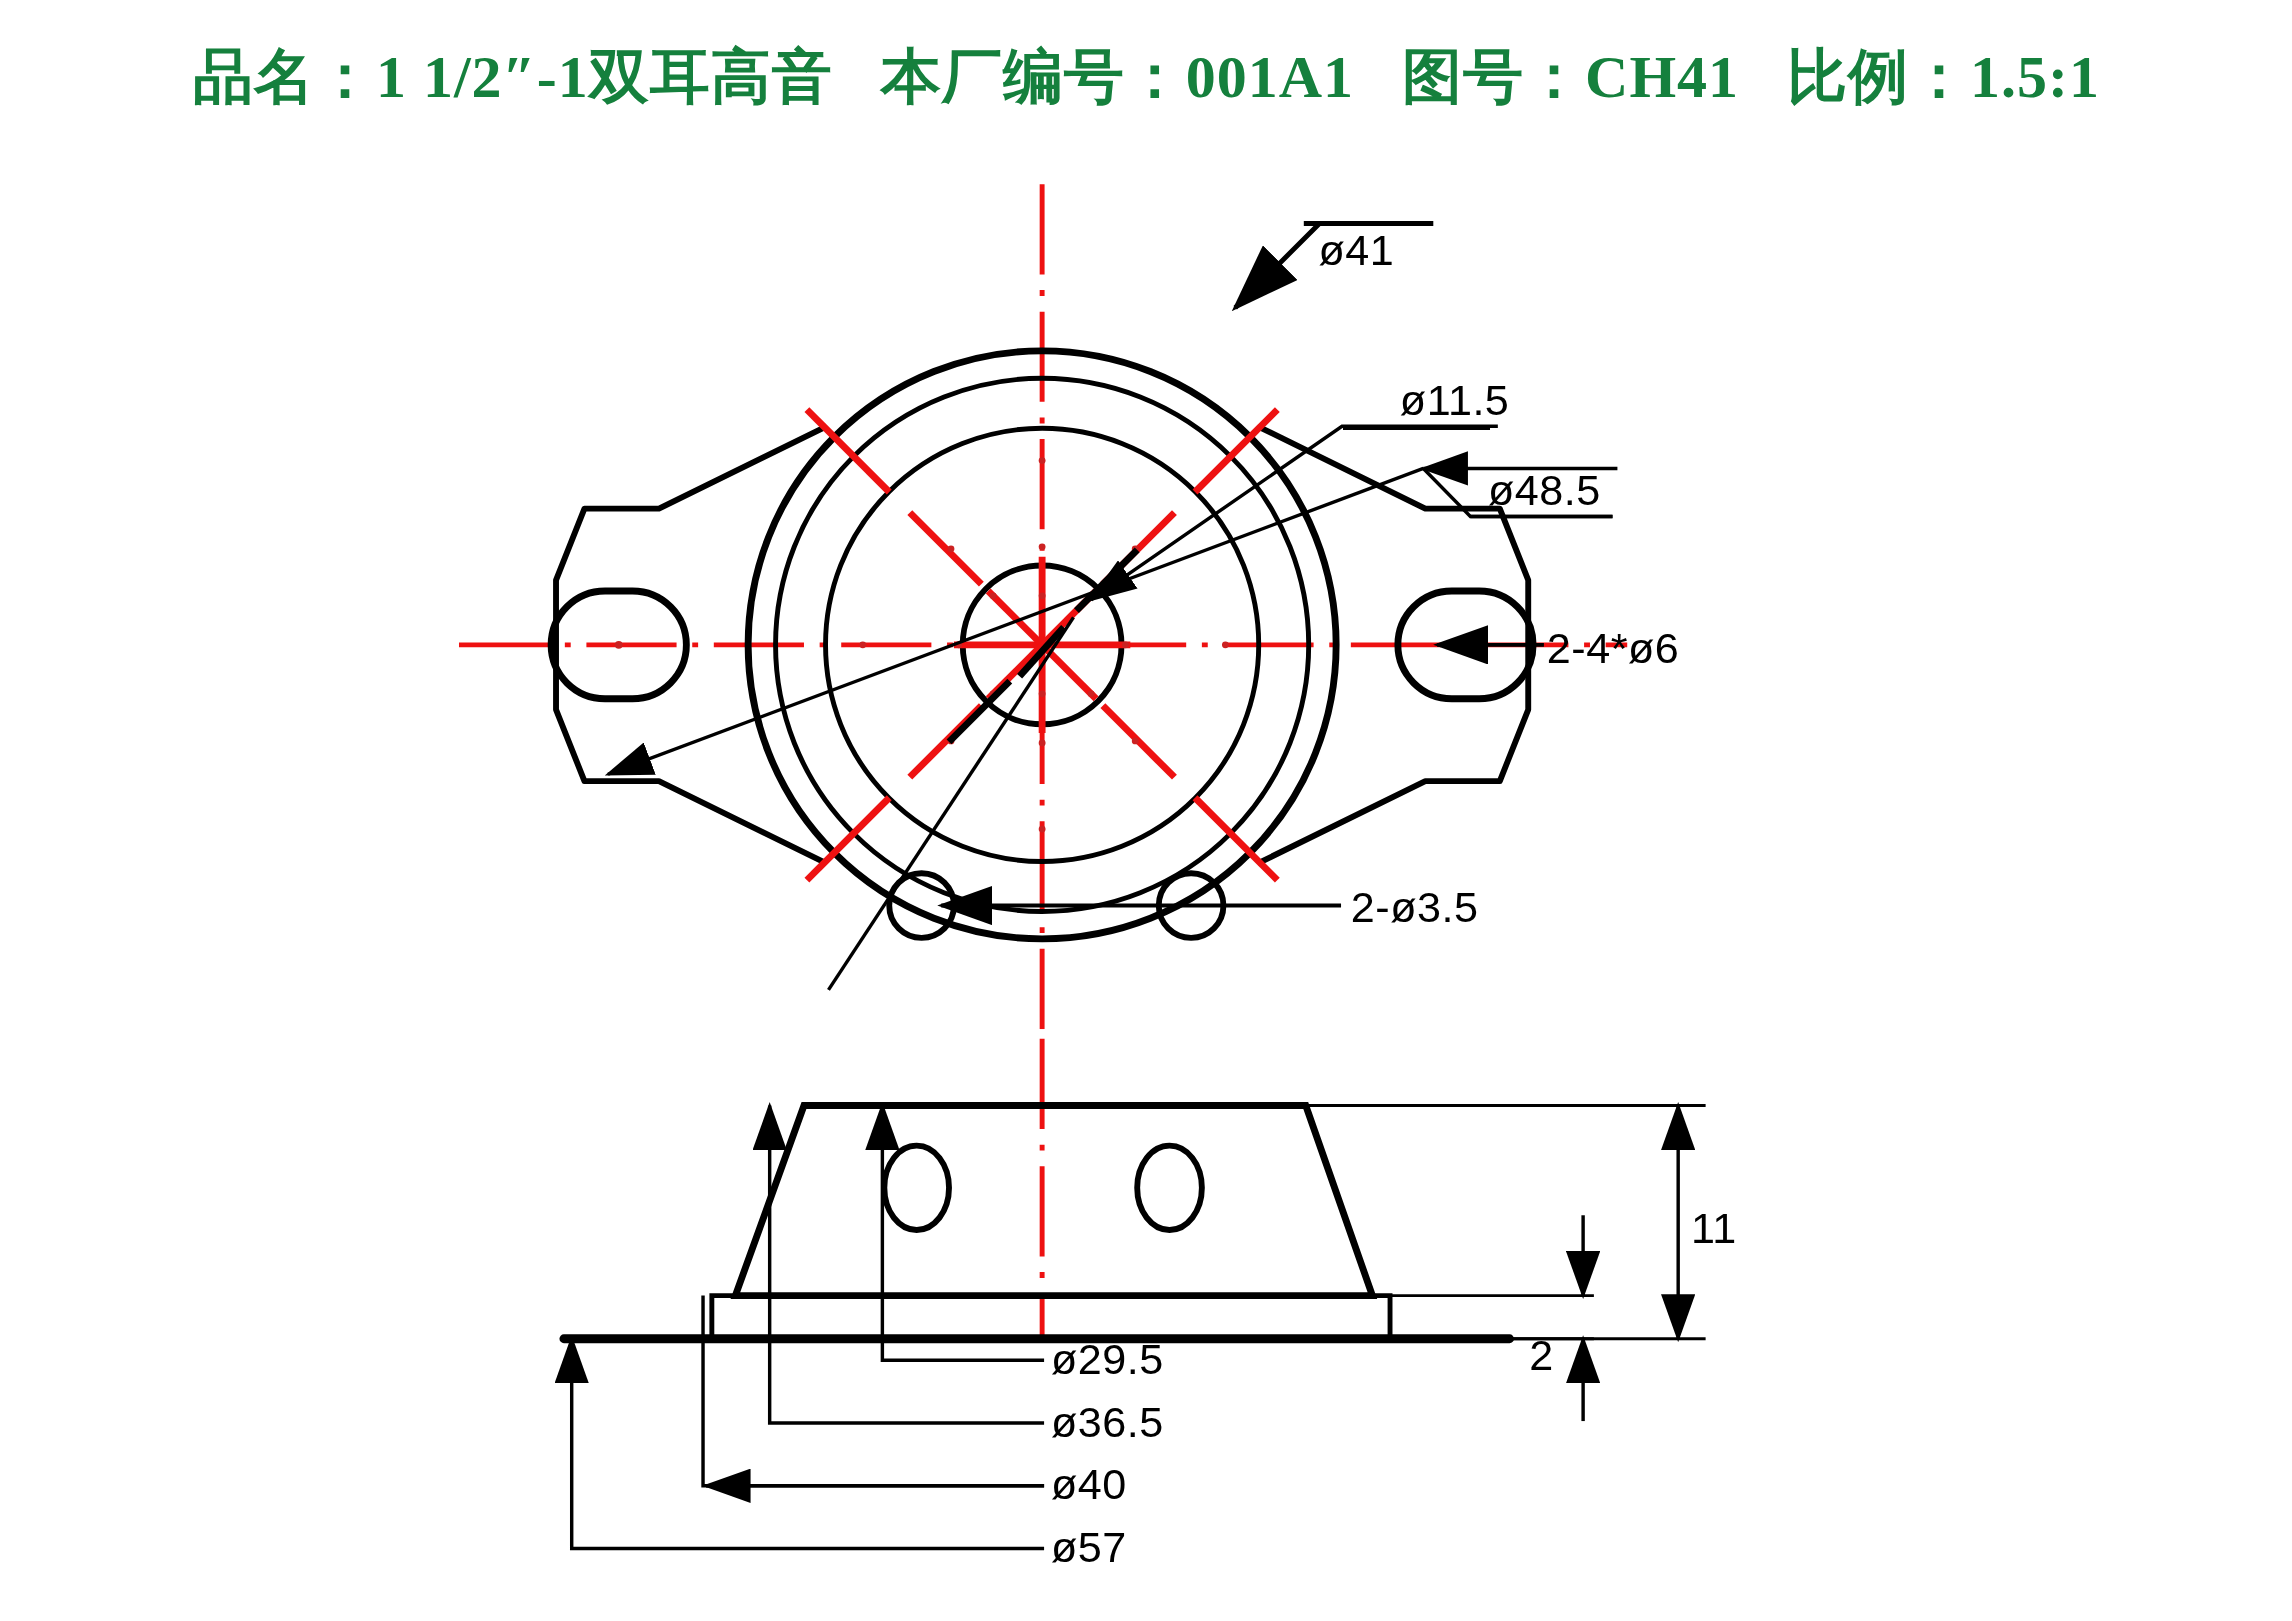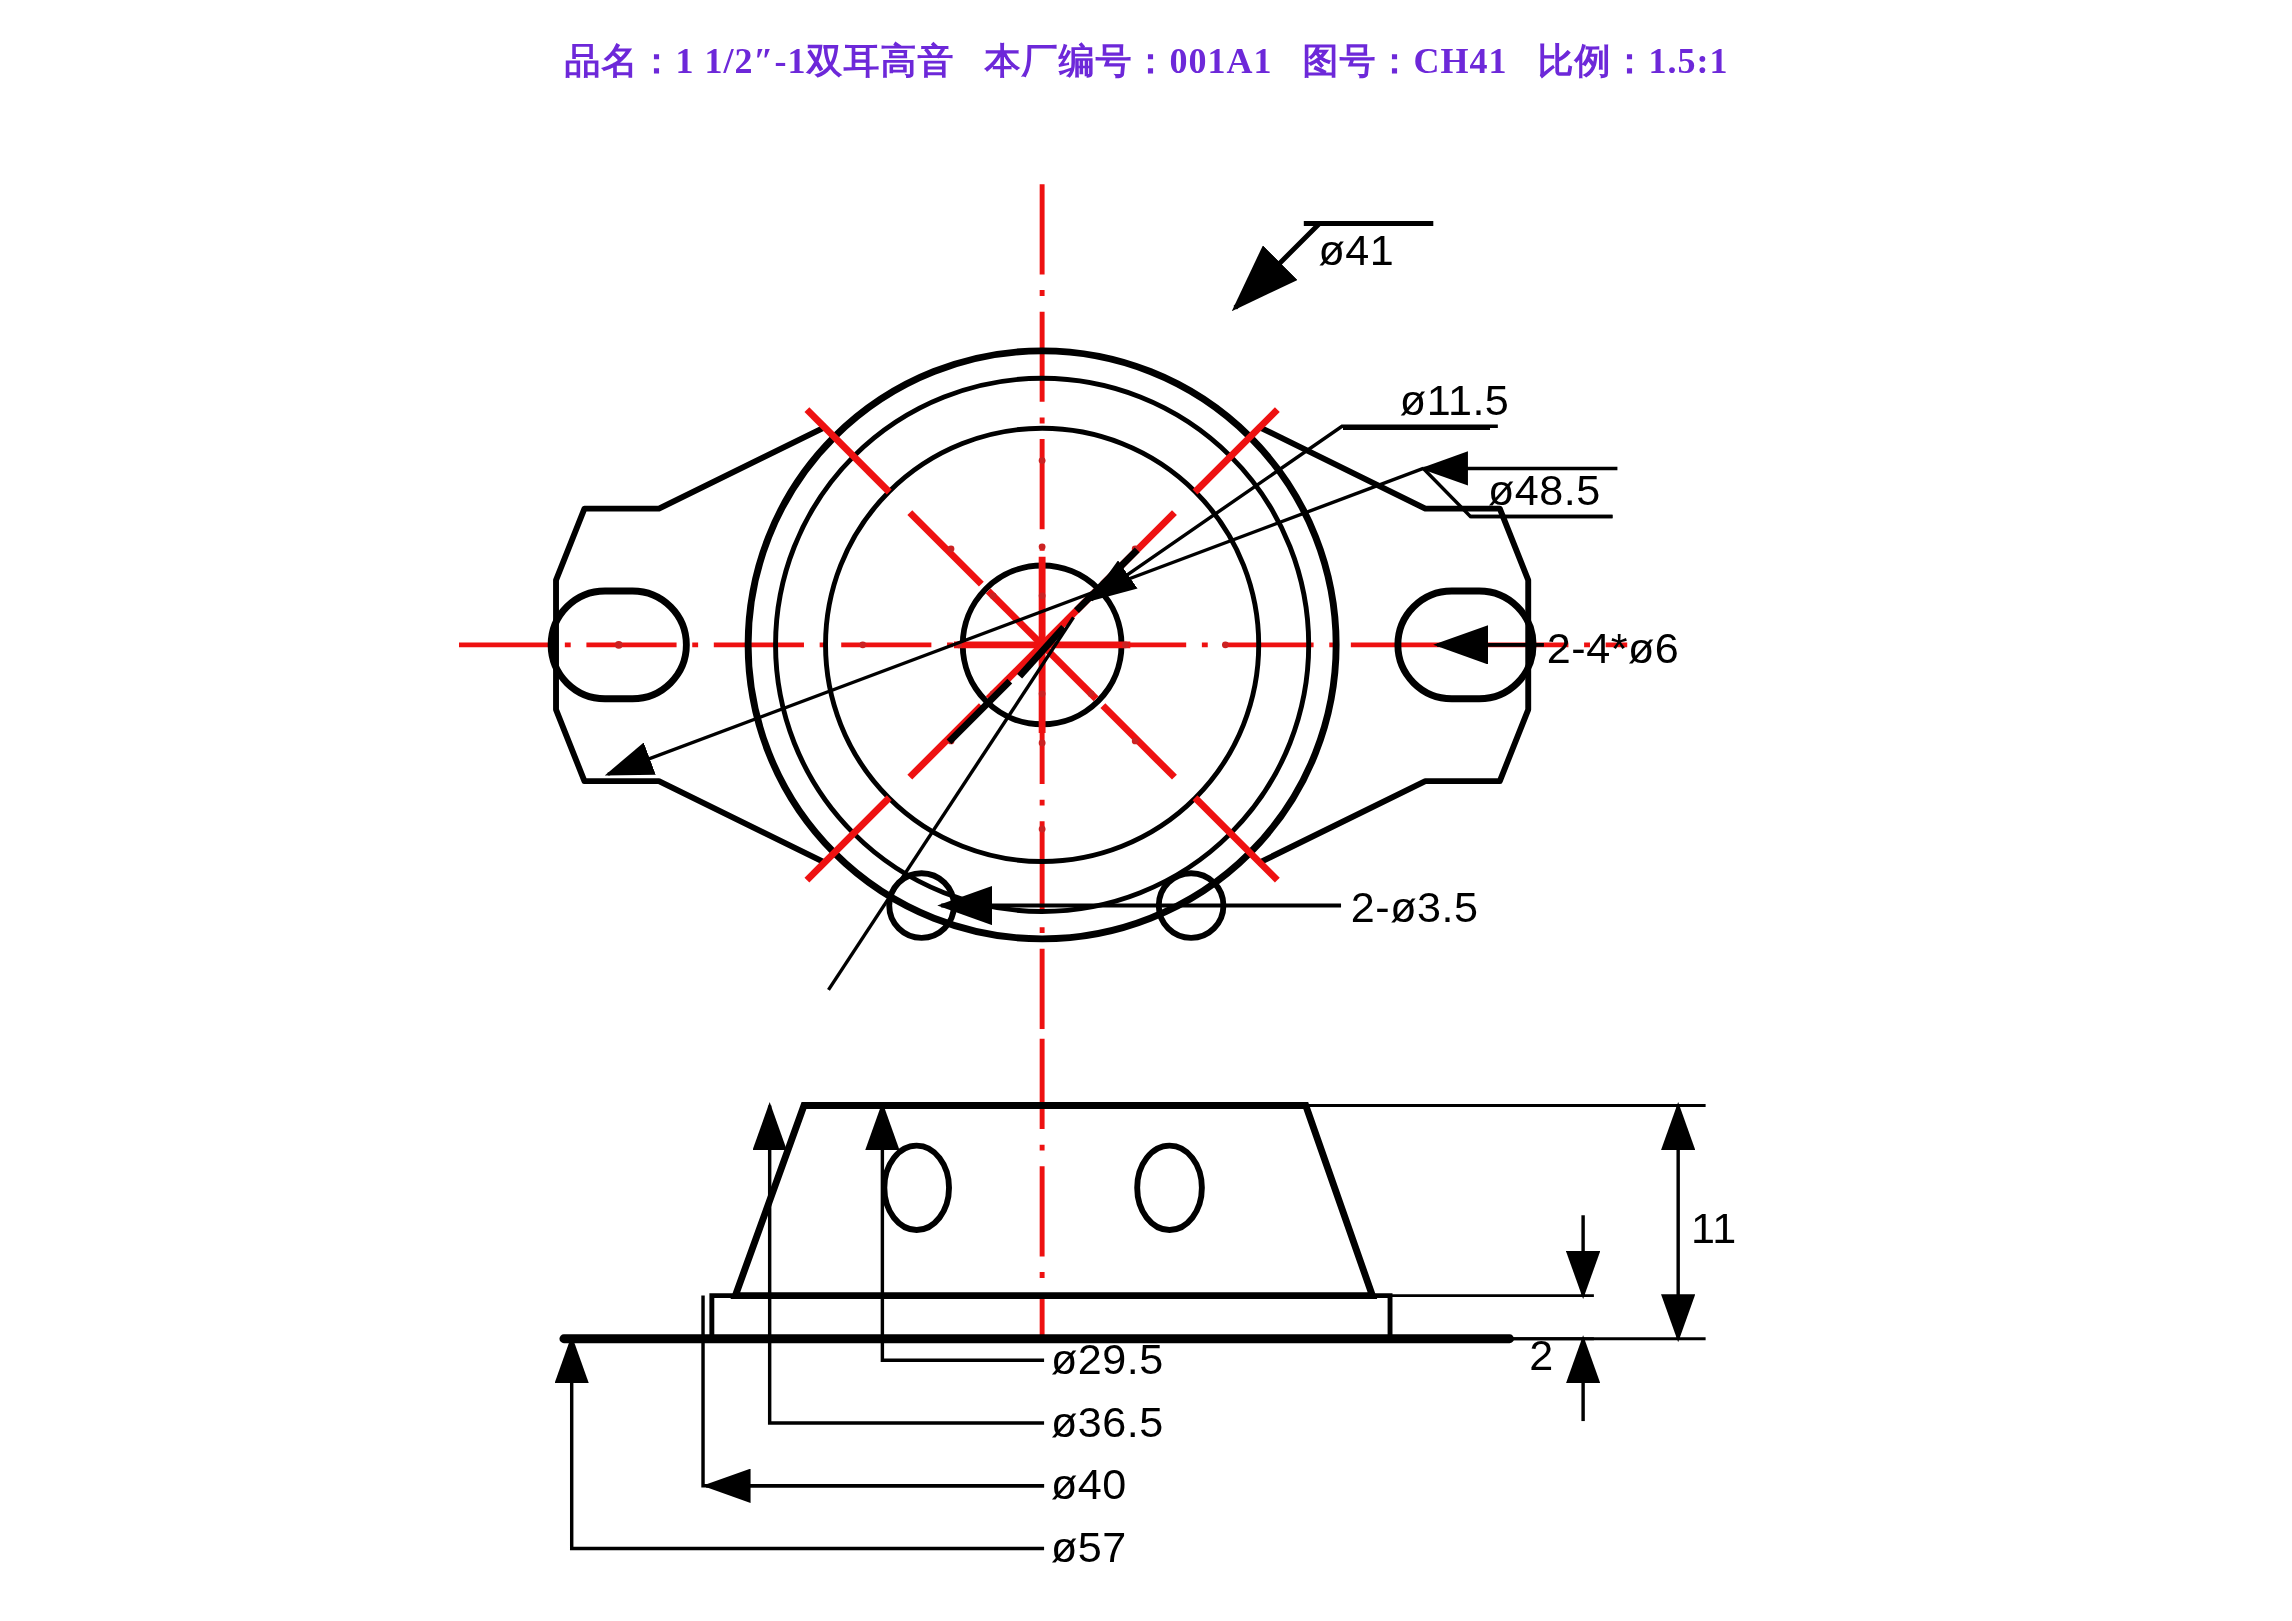--- a/index.html
+++ b/index.html
@@ -20,24 +20,24 @@
     height: 1621px;
     background: #ffffff;
   }
   .title-bar {
     position: absolute;
     left: 0;
     top: 37px;
     width: 2293px;
     text-align: center;
     font-family: "Liberation Serif", serif;
-    font-size: 36px;
+    font-size: 60px;
     font-weight: 600;
     letter-spacing: 1px;
-    color: #6d28d9;
+    color: #15803d;
     white-space: pre;
   }
   svg#drawing {
     position: absolute;
     left: 0;
     top: 0;
     width: 2293px;
     height: 1621px;
     display: block;
   }

